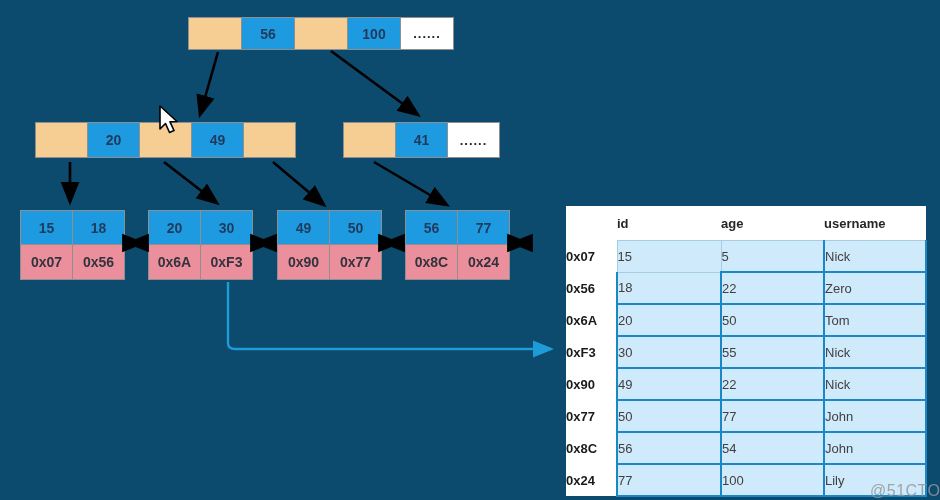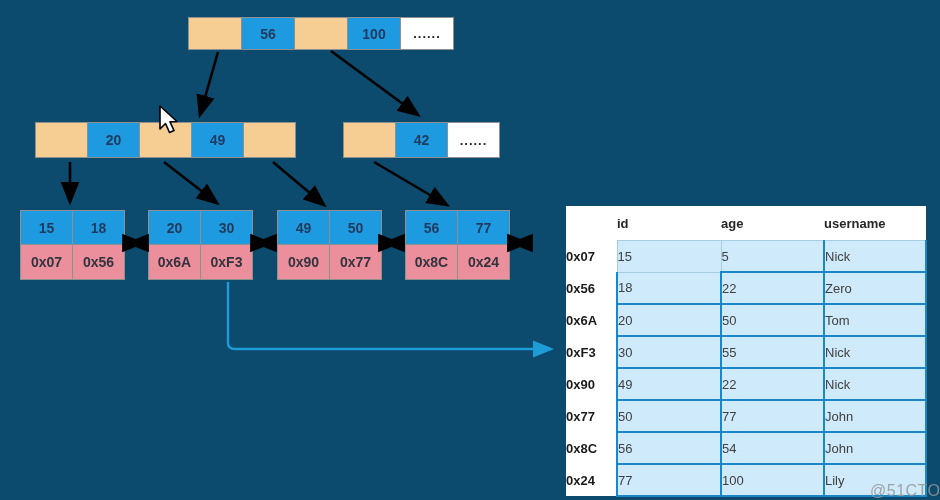--- a/index.html
+++ b/index.html
@@ -55,21 +55,21 @@
     </div>
   <div id="internal-left" class="node" style="left:35px;top:122px;">
       <div class="cell pointer"></div>
       <div class="cell key">20</div>
       <div class="cell pointer"></div>
       <div class="cell key">49</div>
       <div class="cell pointer"></div>
     </div>
   <div id="internal-right" class="node" style="left:343px;top:122px;">
       <div class="cell pointer"></div>
-      <div class="cell key">42</div>
+      <div class="cell key">41</div>
       <div class="cell more">......</div>
     </div>
   <div id="leaves">
       <div class="leaf" style="left: 20px;">
         <div class="row keys">
           <div class="cell key">15</div>
           <div class="cell key">18</div>
         </div>
         <div class="row ptrs">
           <div class="cell ptr">0x07</div>

